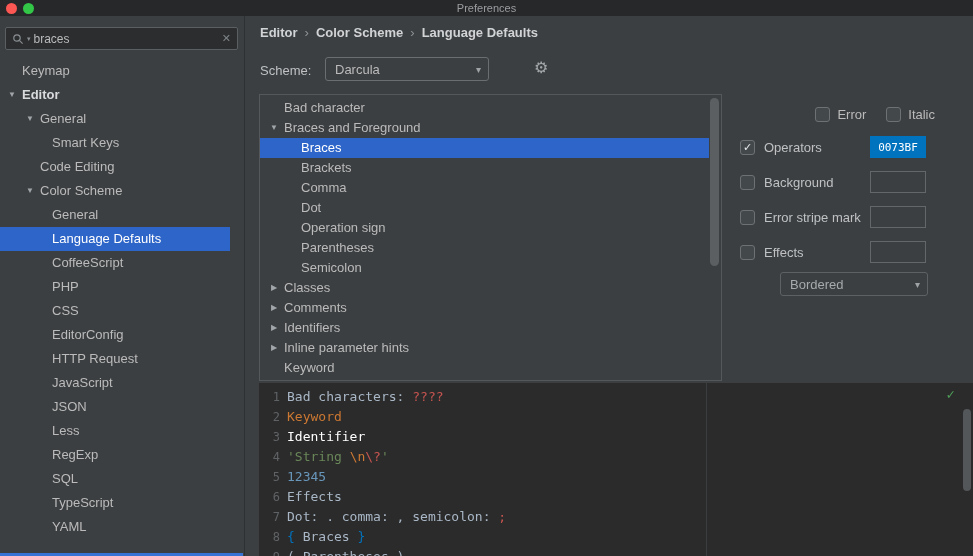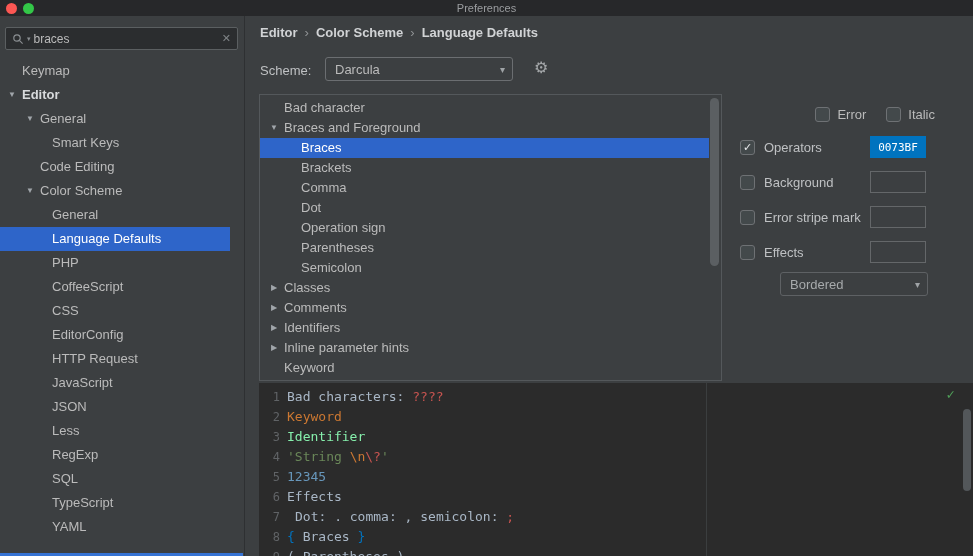--- a/index.html
+++ b/index.html
@@ -39,21 +39,21 @@
 
   
   .breadcrumb { position:absolute; left:260px; top:23px; height:18px; display:flex;
                 align-items:center; gap:7px; }
   .breadcrumb .bc { font-weight:bold; color:#d1d3d5; }
   .breadcrumb .sep { color:#8f9294; }
   .scheme-label { position:absolute; left:260px; top:63px; color:#bfc1c3; }
   .combo { background:#3c3f41; border:1px solid #6b6e71; border-radius:3px; display:flex;
            align-items:center; padding:0 7px 0 9px; color:#bbbbbb; height:24px; }
   .combo .carr { margin-left:auto; color:#9fa3a6; font-size:10px; }
-  .scheme-combo { position:absolute; left:325px; top:57px; width:188px; }
+  .scheme-combo { position:absolute; left:325px; top:57px; width:164px; }
   .gear { position:absolute; left:534px; top:58px; font-size:16px; color:#a3a6a8; cursor:default; }
 
   
   .elements { position:absolute; left:259px; top:94px; width:463px; height:287px;
               background:#3c3f41; border:1px solid #54585b; padding-top:3px; overflow:hidden; }
   .el-row { position:relative; height:20px; line-height:20px; padding-left:var(--pad);
             white-space:nowrap; cursor:default; }
   .el-row.lvl0 { --pad:24px; } .el-row.lvl1 { --pad:41px; }
   .el-row.selected { background-image:linear-gradient(#2e65c9,#2e65c9);
                      background-repeat:no-repeat; background-size:449px 100%; }
@@ -116,22 +116,22 @@
     </div>
     <div class="tree">
         <div class="tree-row lvl0"><span class="lbl">Keymap</span></div>
         <div class="tree-row lvl0 bold"><span class="arrow">▼</span><span class="lbl">Editor</span></div>
         <div class="tree-row lvl1"><span class="arrow">▼</span><span class="lbl">General</span></div>
         <div class="tree-row lvl2"><span class="lbl">Smart Keys</span></div>
         <div class="tree-row lvl1"><span class="lbl">Code Editing</span></div>
         <div class="tree-row lvl1"><span class="arrow">▼</span><span class="lbl">Color Scheme</span></div>
         <div class="tree-row lvl2"><span class="lbl">General</span></div>
         <div class="tree-row lvl2 selected"><span class="lbl">Language Defaults</span></div>
+        <div class="tree-row lvl2"><span class="lbl">CoffeeScript</span></div>
         <div class="tree-row lvl2"><span class="lbl">PHP</span></div>
-        <div class="tree-row lvl2"><span class="lbl">CoffeeScript</span></div>
         <div class="tree-row lvl2"><span class="lbl">CSS</span></div>
         <div class="tree-row lvl2"><span class="lbl">EditorConfig</span></div>
         <div class="tree-row lvl2"><span class="lbl">HTTP Request</span></div>
         <div class="tree-row lvl2"><span class="lbl">JavaScript</span></div>
         <div class="tree-row lvl2"><span class="lbl">JSON</span></div>
         <div class="tree-row lvl2"><span class="lbl">Less</span></div>
         <div class="tree-row lvl2"><span class="lbl">RegExp</span></div>
         <div class="tree-row lvl2"><span class="lbl">SQL</span></div>
         <div class="tree-row lvl2"><span class="lbl">TypeScript</span></div>
         <div class="tree-row lvl2"><span class="lbl">YAML</span></div>
@@ -211,25 +211,25 @@
       <span>Bordered</span>
       <span class="carr">▾</span>
     </div>
   </div>
 
   <div class="editor">
     <div class="guide"></div>
     <div class="lines">
         <div class="line"><span class="gutter">1</span><span class="code"><span style="color: rgb(169, 183, 198);">Bad characters: </span><span style="color: rgb(199, 84, 80);">????</span></span></div>
         <div class="line"><span class="gutter">2</span><span class="code"><span style="color: rgb(204, 120, 50);">Keyword</span></span></div>
-        <div class="line"><span class="gutter">3</span><span class="code"><span style="color: #86efac;">Identifier</span></span></div>
+        <div class="line"><span class="gutter">3</span><span class="code"><span style="color: #ffffff;">Identifier</span></span></div>
         <div class="line"><span class="gutter">4</span><span class="code"><span style="color: rgb(106, 135, 89);">'String </span><span style="color: rgb(204, 120, 50);">\n</span><span style="color: rgb(199, 84, 80);">\?</span><span style="color: rgb(106, 135, 89);">'</span></span></div>
         <div class="line"><span class="gutter">5</span><span class="code"><span style="color: rgb(104, 151, 187);">12345</span></span></div>
         <div class="line"><span class="gutter">6</span><span class="code"><span style="color: rgb(169, 183, 198);">Effects</span></span></div>
-        <div class="line"><span class="gutter">7</span><span class="code"><span style="color: rgb(169, 183, 198); margin-left: 8px;">Dot: . comma: , semicolon: </span><span style="color: rgb(199, 84, 80);">;</span></span></div>
+        <div class="line"><span class="gutter">7</span><span class="code"><span style="color: rgb(169, 183, 198);">Dot: . comma: , semicolon: </span><span style="color: rgb(199, 84, 80);">;</span></span></div>
         <div class="line"><span class="gutter">8</span><span class="code"><span style="color: rgb(0, 115, 191);">{ </span><span style="color: rgb(169, 183, 198);">Braces</span><span style="color: rgb(0, 115, 191);"> }</span></span></div>
         <div class="line"><span class="gutter">9</span><span class="code"><span style="color: rgb(169, 183, 198);">( </span><span style="color: rgb(169, 183, 198);">Parentheses</span><span style="color: rgb(169, 183, 198);"> )</span></span></div>
       </div>
     <span class="ok-check">✓</span>
     <div class="ed-scroll"></div>
   </div>
 
 </div>
 
 </body></html>

